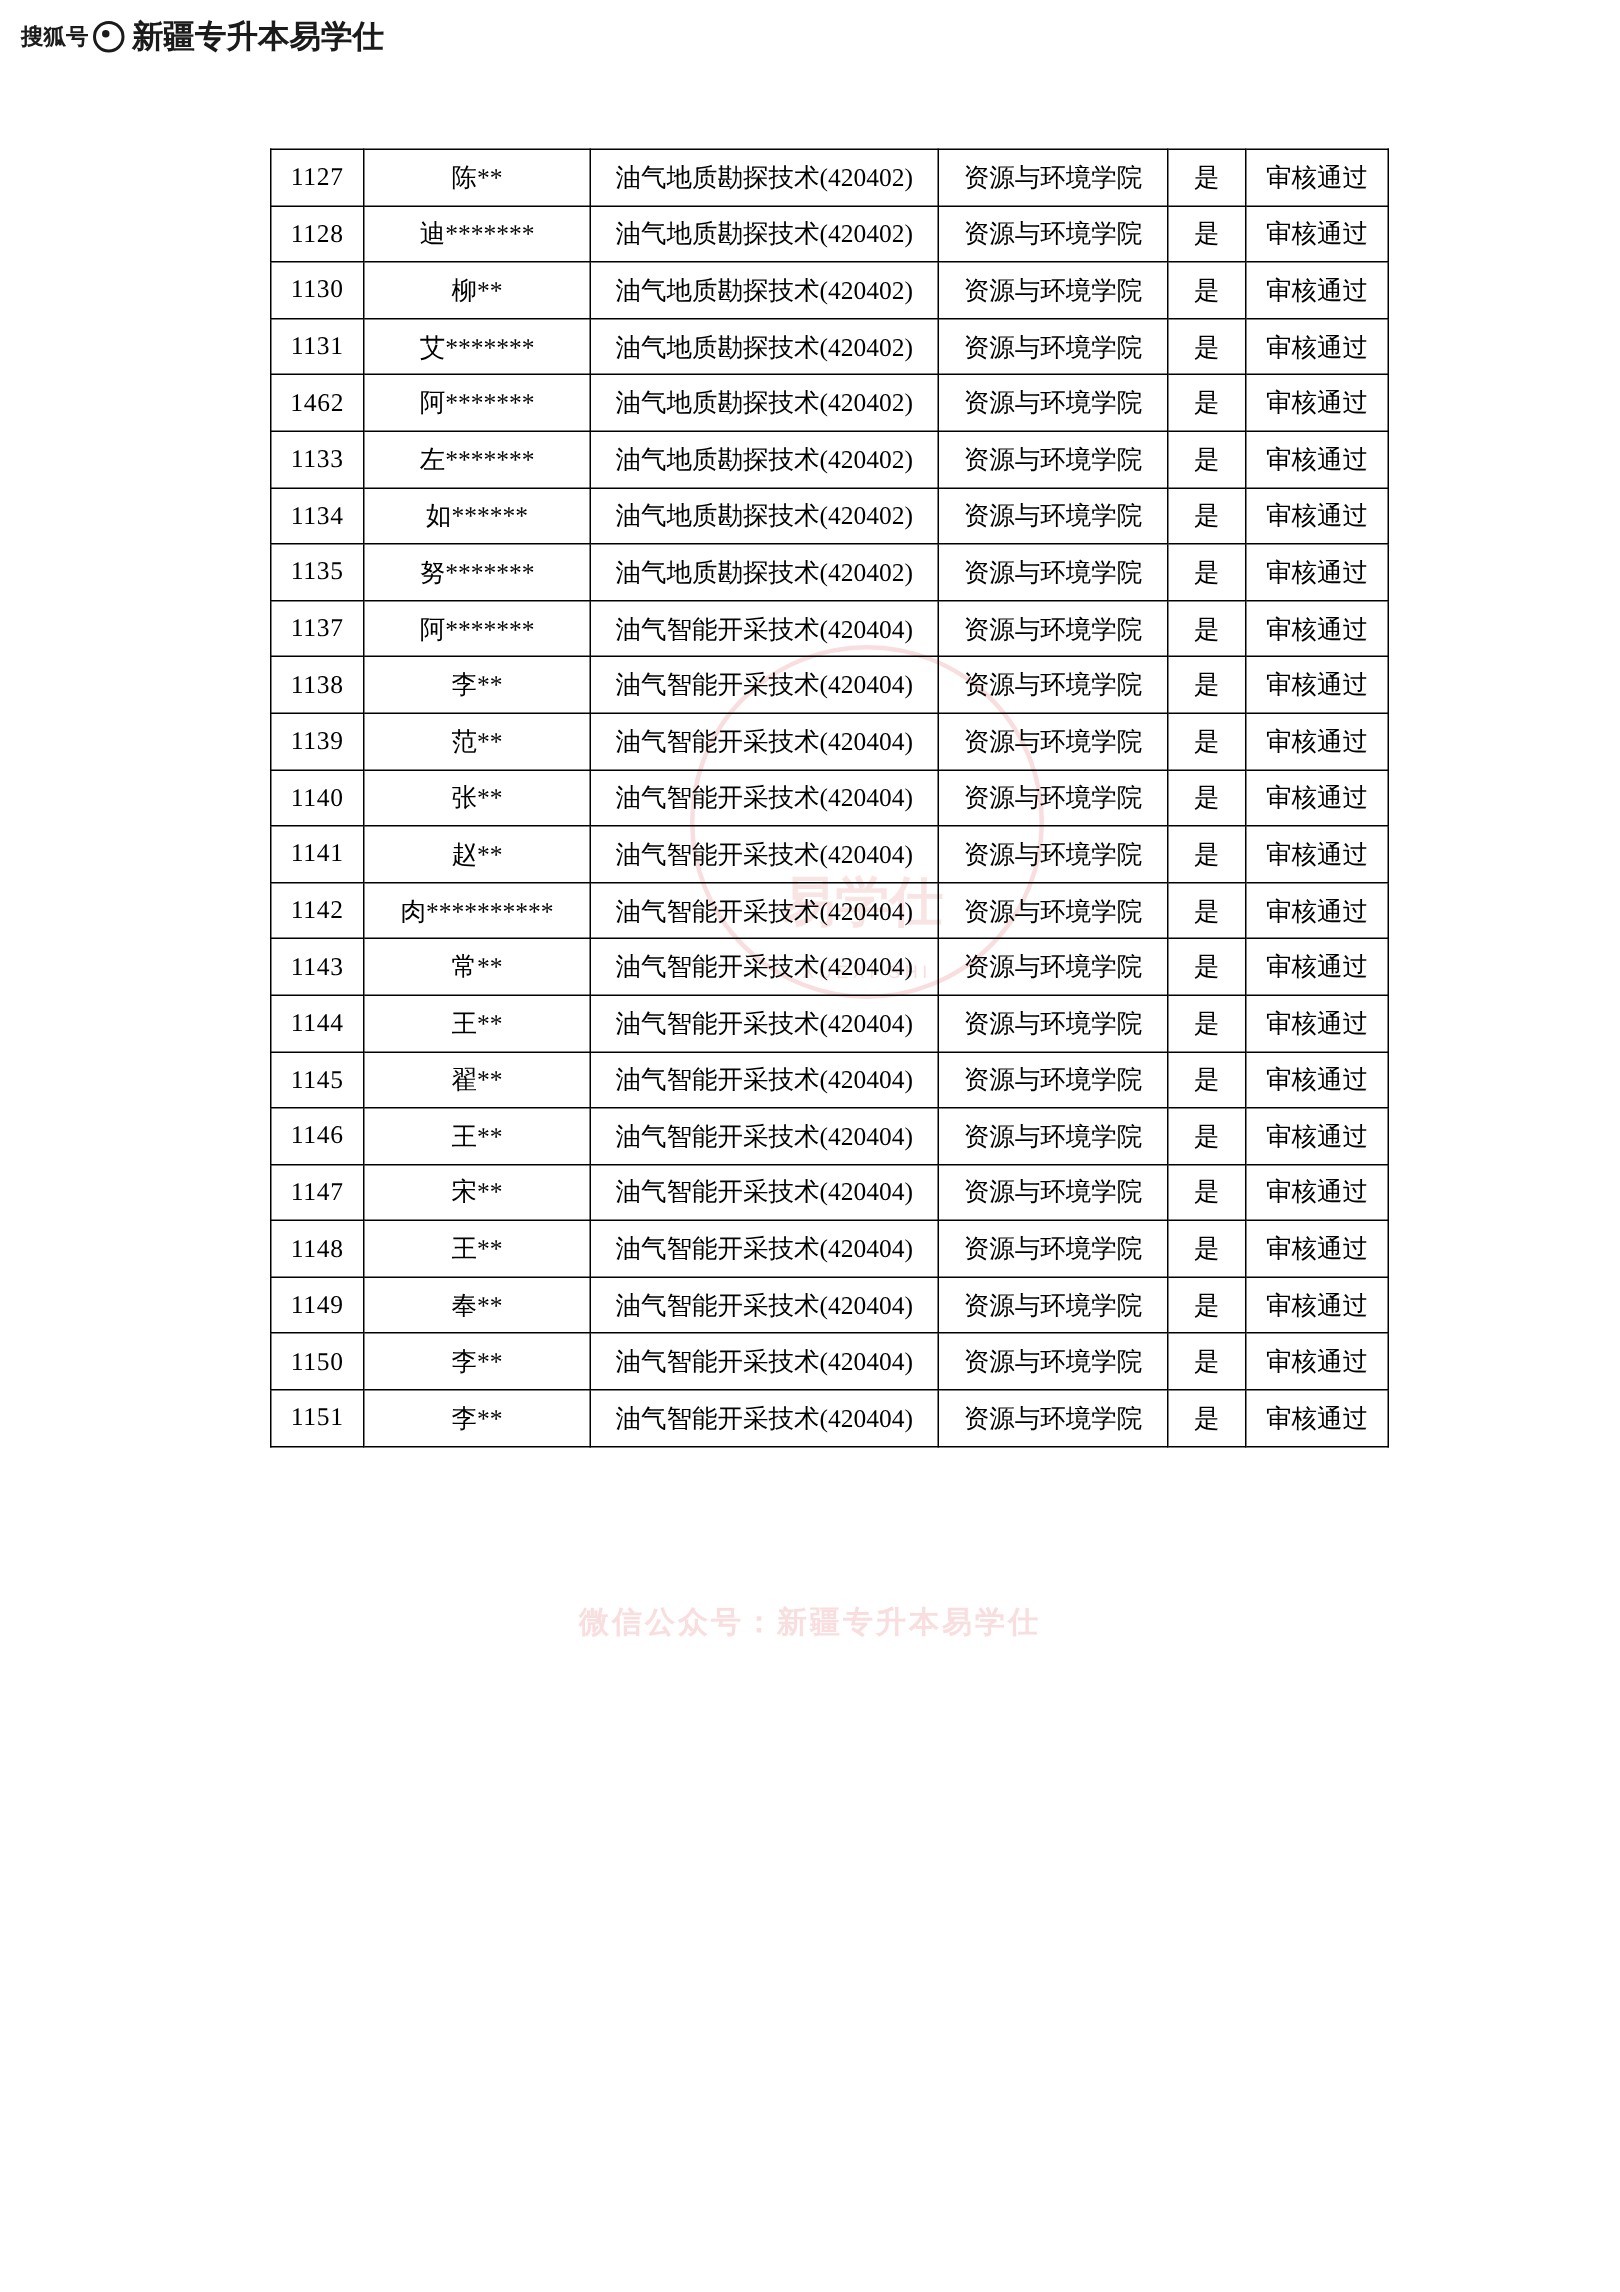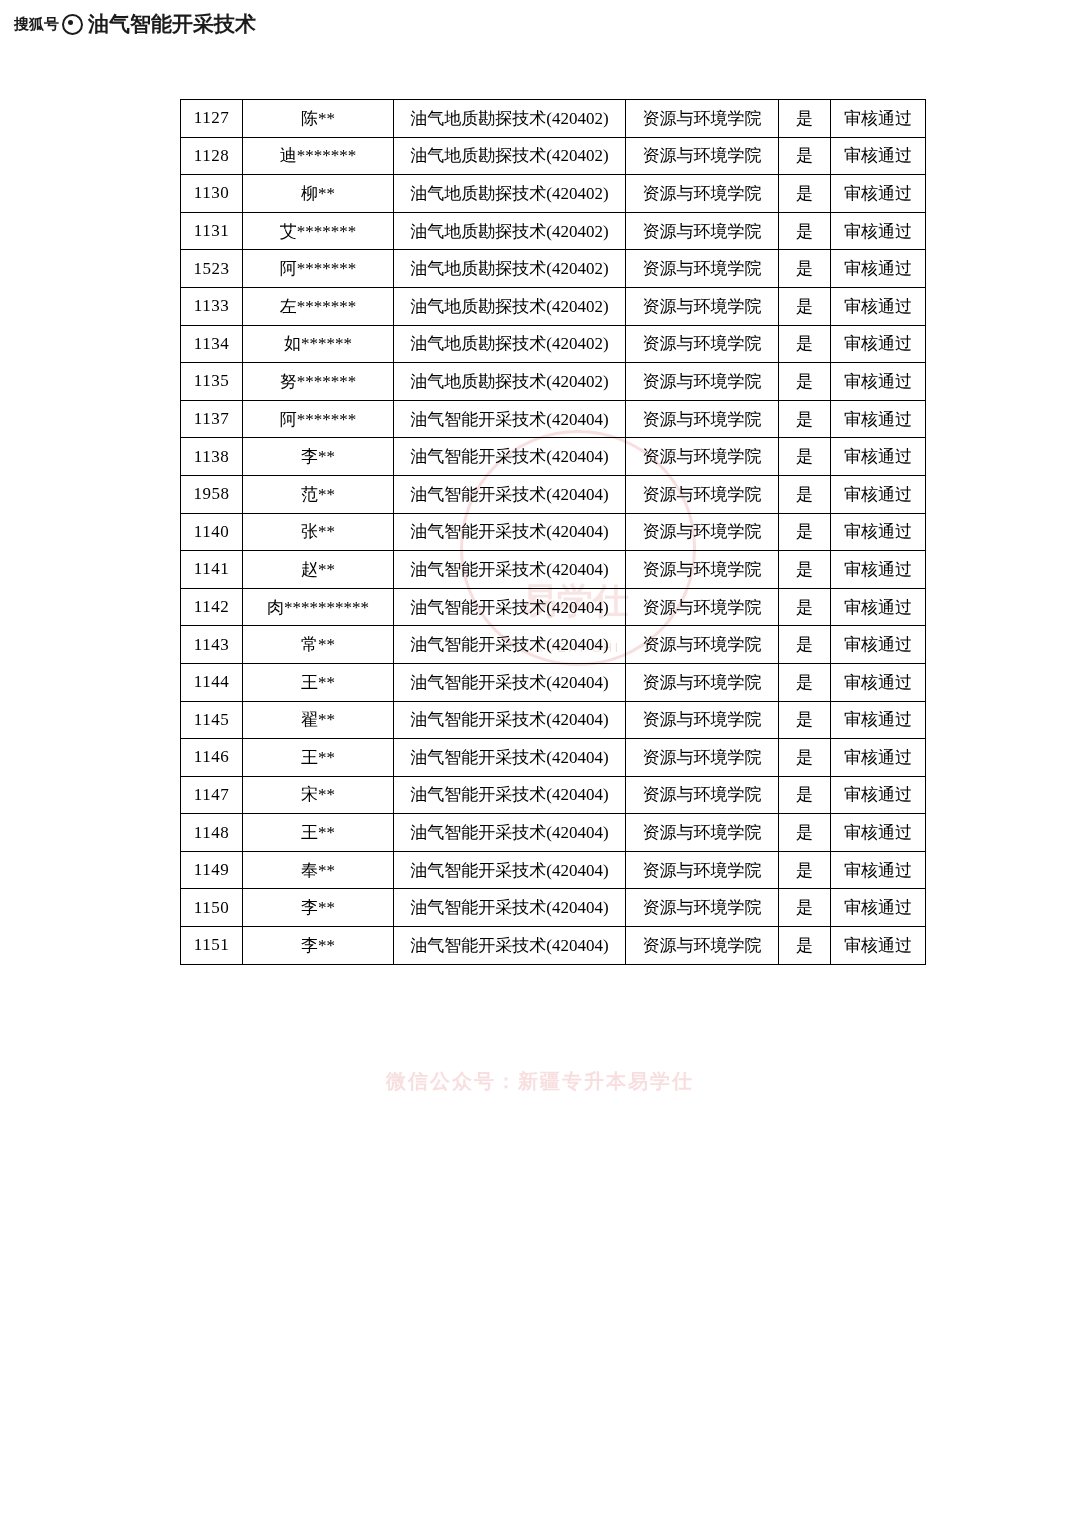--- a/index.html
+++ b/index.html
@@ -133,21 +133,21 @@
   td.col-college{ width: 148px; }
   td.col-flag   { width: 47px; }
   td.col-status { width: 90px; font-family: Liberation Serif, serif; }
 </style>
 </head>
 <body>
 
 <div class="header">
   <span class="sohu-mark">搜狐号</span>
   <span class="at-circle"></span>
-  <span>油气智能开采技术</span>
+  <span>新疆专升本易学仕</span>
 </div>
 
 <div class="wm-ring">
   <span class="wm-arc-text">XUEXI SHI</span>
 </div>
 <div class="wm-center">易学仕</div>
 <div class="wm-bottom">微信公众号：新疆专升本易学仕</div>
 
 <div class="table-wrap">
   <table class="roster">
@@ -178,21 +178,21 @@
         </tr>
         <tr>
           <td class="col-no">1131</td>
           <td class="col-name">艾*******</td>
           <td class="col-major">油气地质勘探技术(420402)</td>
           <td class="col-college">资源与环境学院</td>
           <td class="col-flag">是</td>
           <td class="col-status">审核通过</td>
         </tr>
         <tr>
-          <td class="col-no">1523</td>
+          <td class="col-no">1462</td>
           <td class="col-name">阿*******</td>
           <td class="col-major">油气地质勘探技术(420402)</td>
           <td class="col-college">资源与环境学院</td>
           <td class="col-flag">是</td>
           <td class="col-status">审核通过</td>
         </tr>
         <tr>
           <td class="col-no">1133</td>
           <td class="col-name">左*******</td>
           <td class="col-major">油气地质勘探技术(420402)</td>
@@ -226,21 +226,21 @@
         </tr>
         <tr>
           <td class="col-no">1138</td>
           <td class="col-name">李**</td>
           <td class="col-major">油气智能开采技术(420404)</td>
           <td class="col-college">资源与环境学院</td>
           <td class="col-flag">是</td>
           <td class="col-status">审核通过</td>
         </tr>
         <tr>
-          <td class="col-no">1958</td>
+          <td class="col-no">1139</td>
           <td class="col-name">范**</td>
           <td class="col-major">油气智能开采技术(420404)</td>
           <td class="col-college">资源与环境学院</td>
           <td class="col-flag">是</td>
           <td class="col-status">审核通过</td>
         </tr>
         <tr>
           <td class="col-no">1140</td>
           <td class="col-name">张**</td>
           <td class="col-major">油气智能开采技术(420404)</td>

